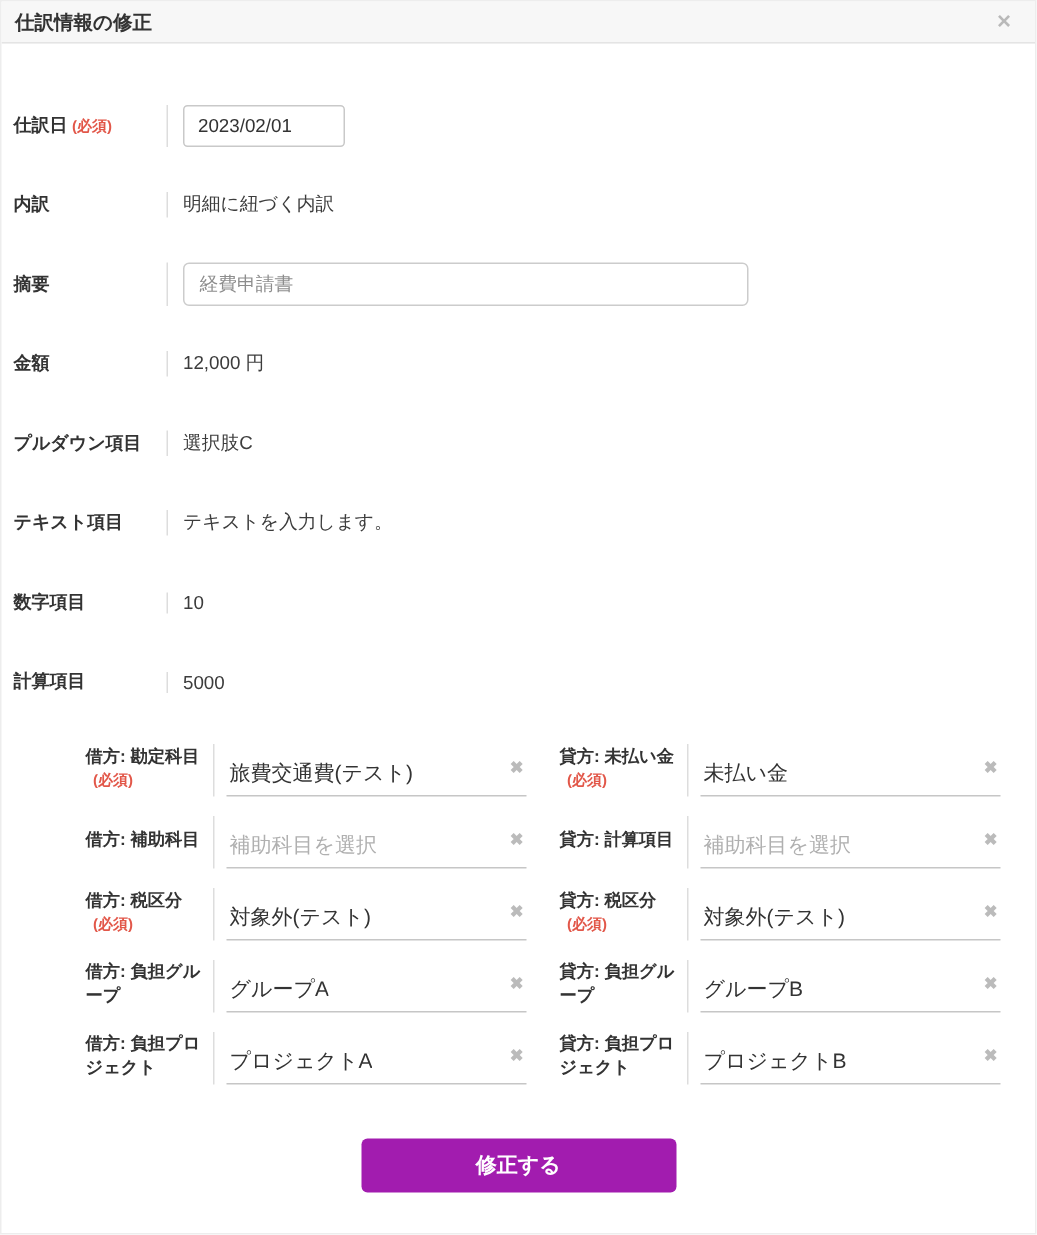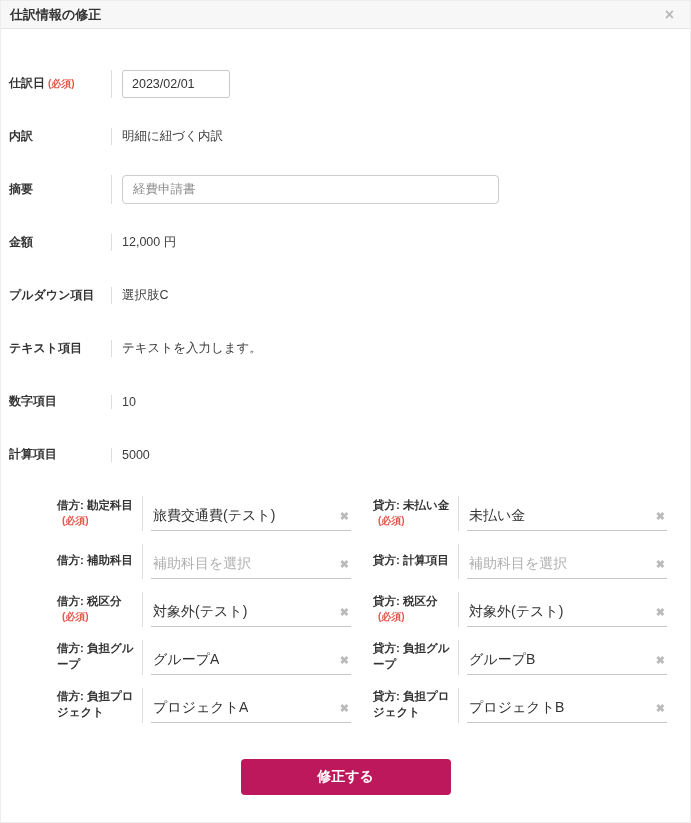--- a/index.html
+++ b/index.html
@@ -93,40 +93,40 @@
     border-left: 1px solid #ddd;
     margin: 7px 0 6px 0;
     padding-left: 8px;
     display: flex;
     align-items: flex-end;
   }
   .fieldinner {
     flex: 1;
     border-bottom: 1px solid #c6c6c6;
     display: flex;
-    align-items: center;
+    align-items: flex-start;
     justify-content: space-between;
     padding: 0 2px 5px 2px;
     cursor: pointer;
   }
   .eval { font-size: 14px; color: #333; white-space: nowrap; overflow: hidden; }
   .eval.ph { color: #b0b0b0; }
   .clear-icon {
     color: #bbb;
     font-size: 11px;
     font-weight: bold;
     line-height: 1;
     cursor: pointer;
     padding-left: 6px;
   }
   
   .submit-wrap { margin-top: 30px; text-align: center; }
   .submit-btn {
     width: 210px; height: 36px;
-    background: #be185d;
+    background: #a21caf;
     border: none; border-radius: 4px;
     color: #fff;
     font-size: 14px;
     font-weight: bold;
     font-family: "Liberation Sans", sans-serif;
     cursor: pointer;
   }
 </style>
 </head>
 <body>

